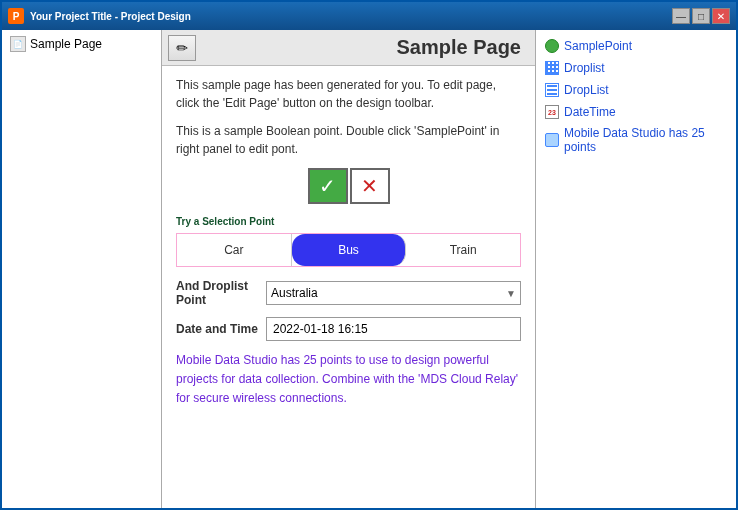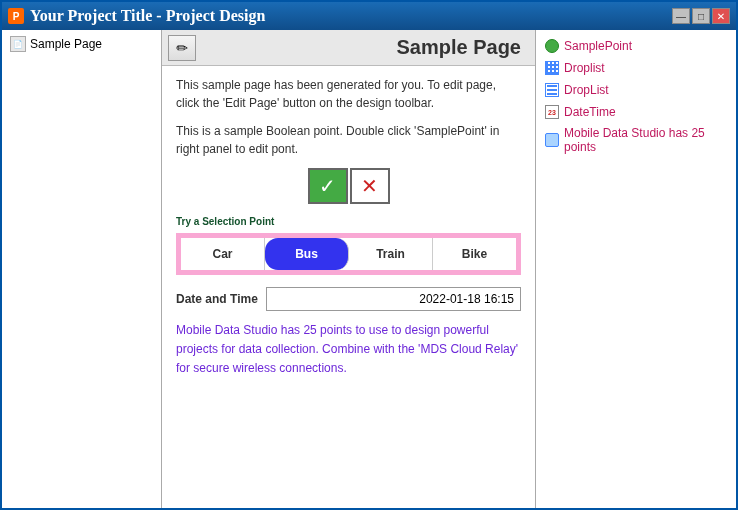--- a/index.html
+++ b/index.html
@@ -41,23 +41,22 @@
       display: flex;
       align-items: center;
       justify-content: center;
       font-size: 10px;
       color: white;
       font-weight: bold;
     }
 
     .title-text {
       flex: 1;
-      font-size: 16px;
+      font-size: 10px;
       font-weight: bold;
-      font-family: Liberation Serif, serif;
     }
 
     .title-buttons {
       display: flex;
       gap: 2px;
     }
 
     .title-btn {
       width: 18px;
       height: 16px;
@@ -212,22 +211,21 @@
     .section-label {
       font-size: 10px;
       font-weight: bold;
       color: #14532d;
       margin-bottom: 6px;
     }
 
     .selection-row {
       display: flex;
       margin-bottom: 12px;
-      border: 5px solid #f9a8d4;
-      font-weight: bold;
+      border: 1px solid #f9a8d4;
     }
 
     .sel-btn {
       flex: 1;
       height: 32px;
       border: none;
       border-right: 1px solid #ccc;
       background: white;
       cursor: pointer;
       font-size: 12px;
@@ -283,21 +281,21 @@
       color: #666;
     }
 
     .date-input {
       width: 100%;
       height: 24px;
       border: 1px solid #999;
       background: white;
       font-size: 12px;
       padding: 0 6px;
-      text-align: right;
+      text-align: left;
       outline: none;
     }
 
     .promo-text {
       font-size: 12px;
       color: #6d28d9;
       line-height: 1.6;
       margin-top: 8px;
     }
 
@@ -388,21 +386,21 @@
     .rp-icon-mobile {
       width: 14px;
       height: 14px;
       background: #aad4ff;
       border: 1px solid #4488ff;
       border-radius: 2px;
     }
 
     .rp-label {
       font-size: 12px;
-      color: #be185d;
+      color: #1d4ed8;
     }
   </style>
 </head>
 <body>
 
 <div class="window">
 
   <div class="title-bar">
     <div class="title-bar-icon">P</div>
     <span class="title-text">Your Project Title - Project Design</span>
@@ -440,23 +438,31 @@
             <div class="bool-btn yes">✓</div>
             <div class="bool-btn no">✕</div>
           </div>
         </div>
 
         <div class="section-label">Try a Selection Point</div>
         <div class="selection-row">
           <div class="sel-btn">Car</div>
           <div class="sel-btn active">Bus</div>
           <div class="sel-btn">Train</div>
-          <div class="sel-btn">Bike</div>
-        </div>
-
+        </div>
+
+        <div class="form-row">
+          <div class="form-label">And Droplist Point</div>
+          <div class="form-input">
+            <div class="dropdown">
+              <span>Australia</span>
+              <span class="dropdown-arrow">▼</span>
+            </div>
+          </div>
+        </div>
 
         <div class="form-row">
           <div class="form-label">Date and Time</div>
           <div class="form-input">
             <input class="date-input" type="text" value="2022-01-18 16:15" style="">
           </div>
         </div>
 
         <p class="promo-text">Mobile Data Studio has 25 points to use to design powerful projects for data collection. Combine with the 'MDS Cloud Relay' for secure wireless connections.</p>
       </div>

